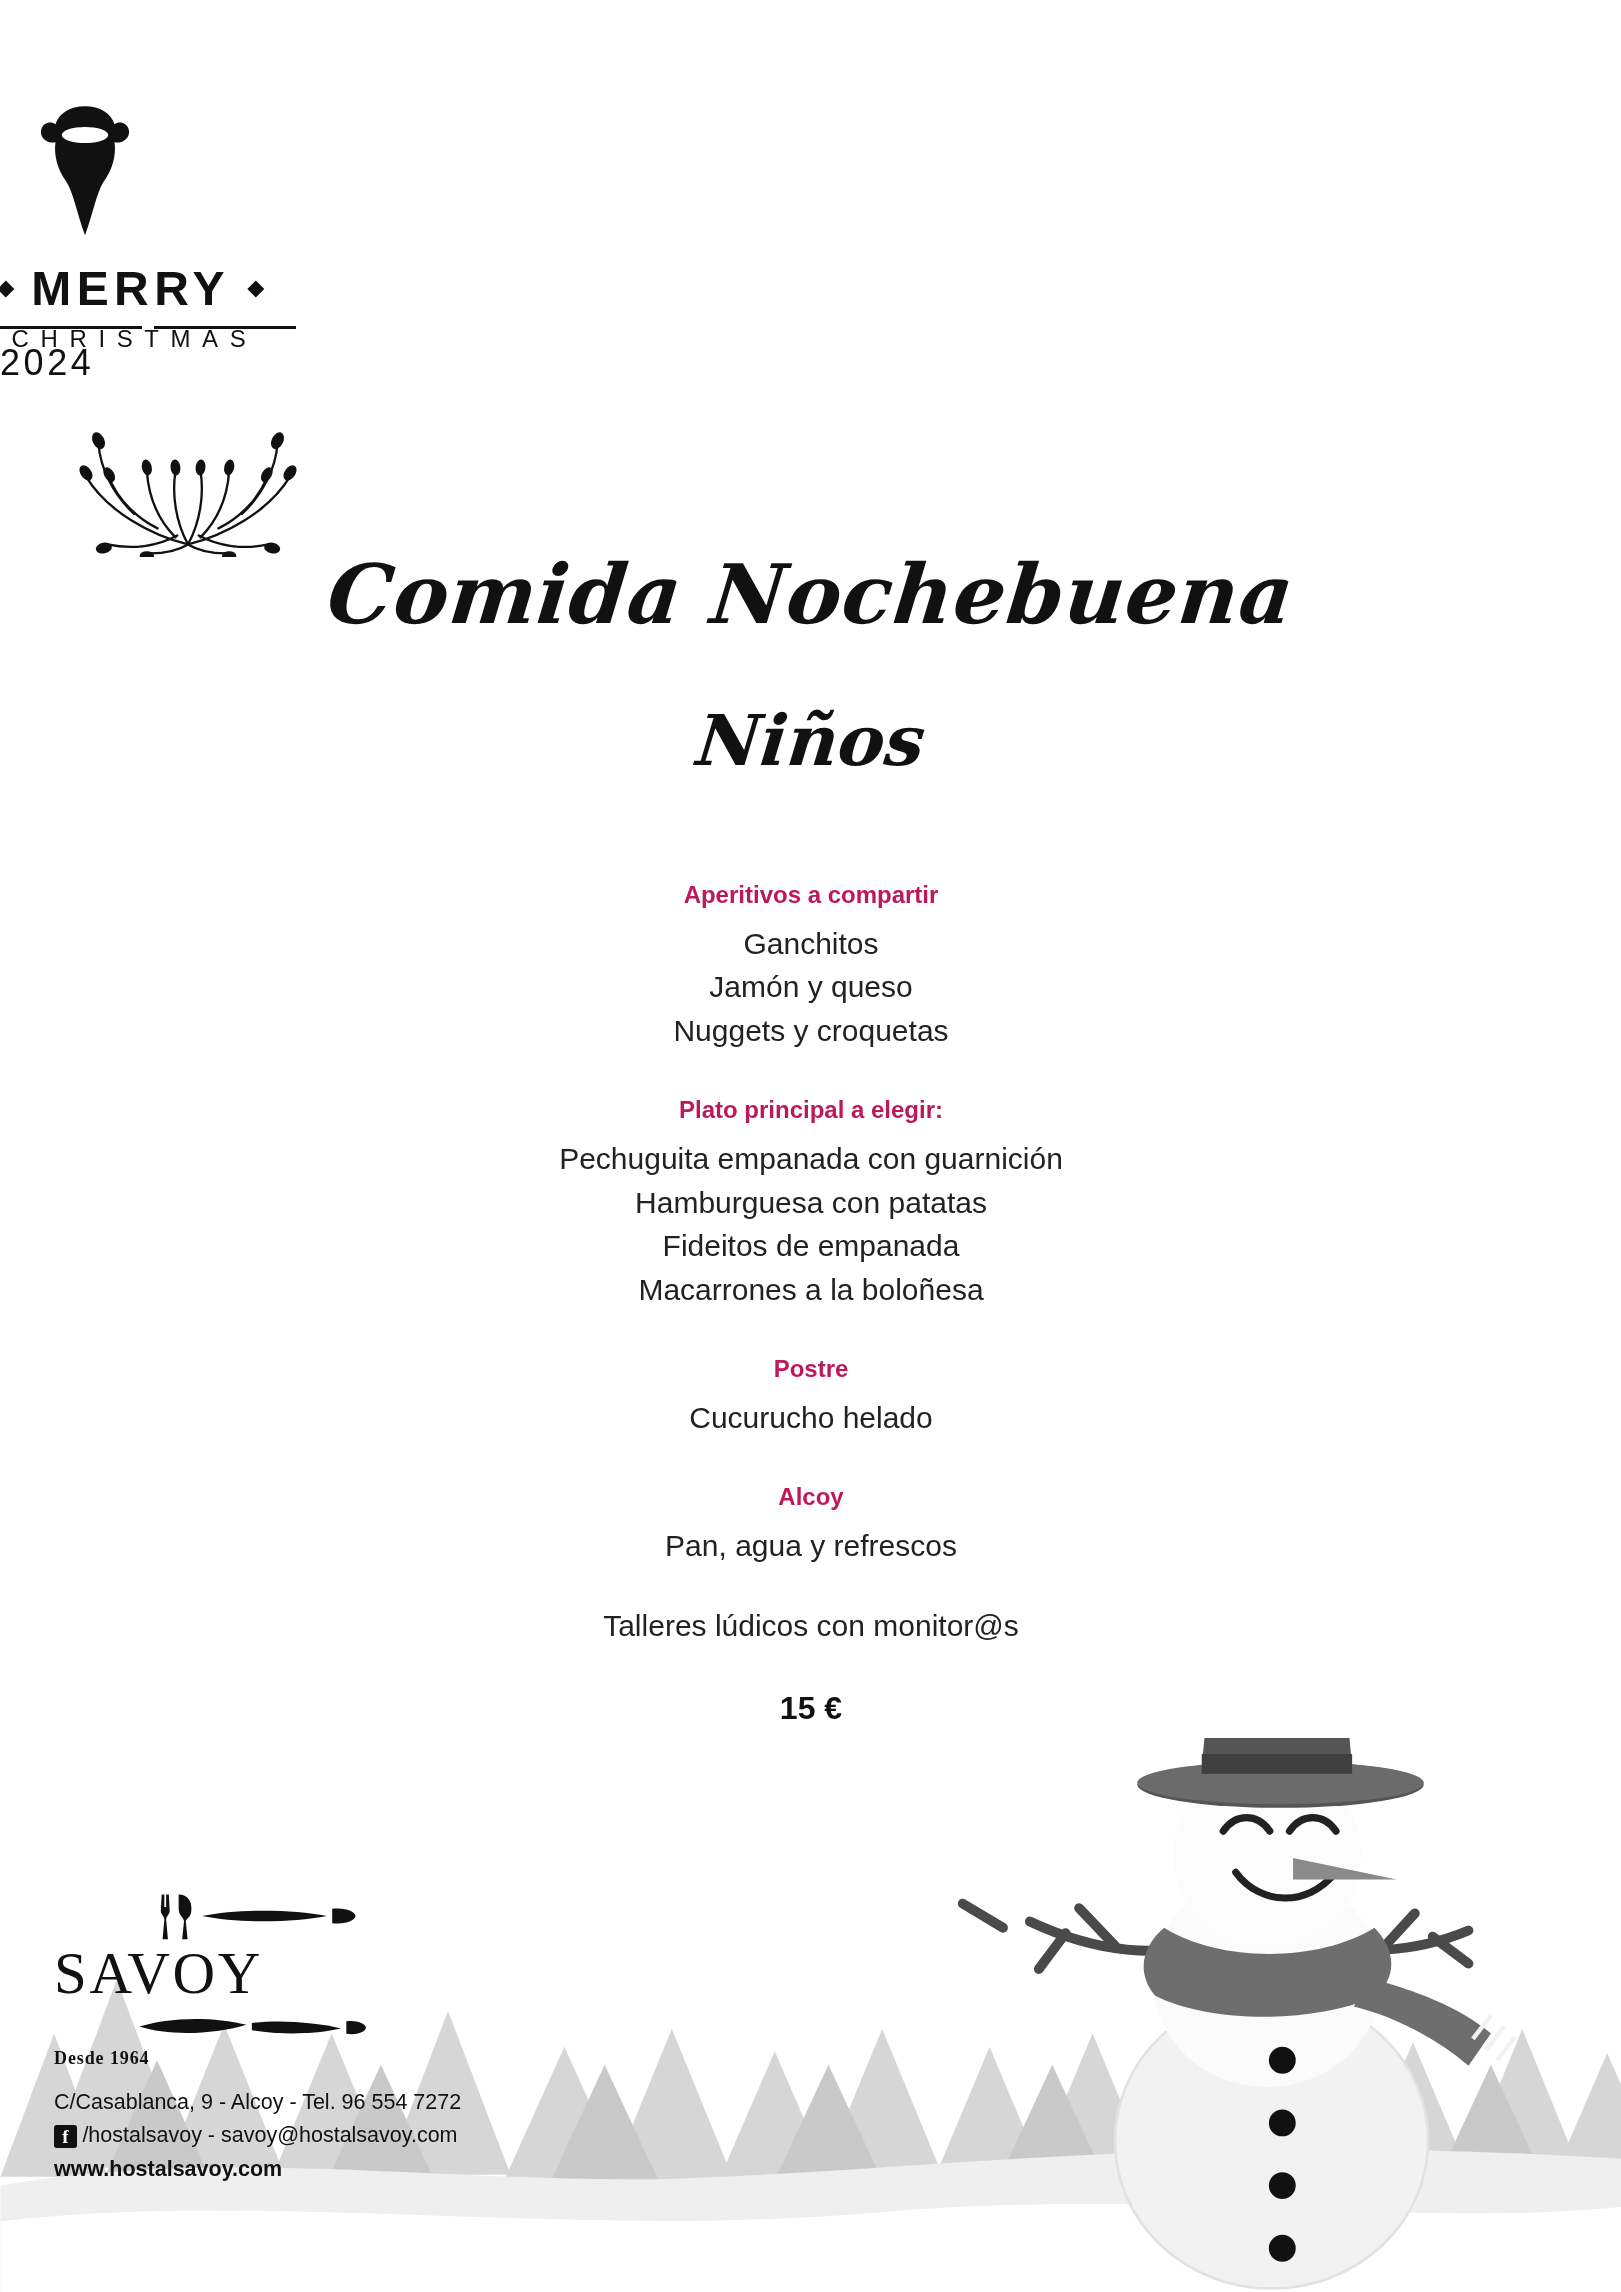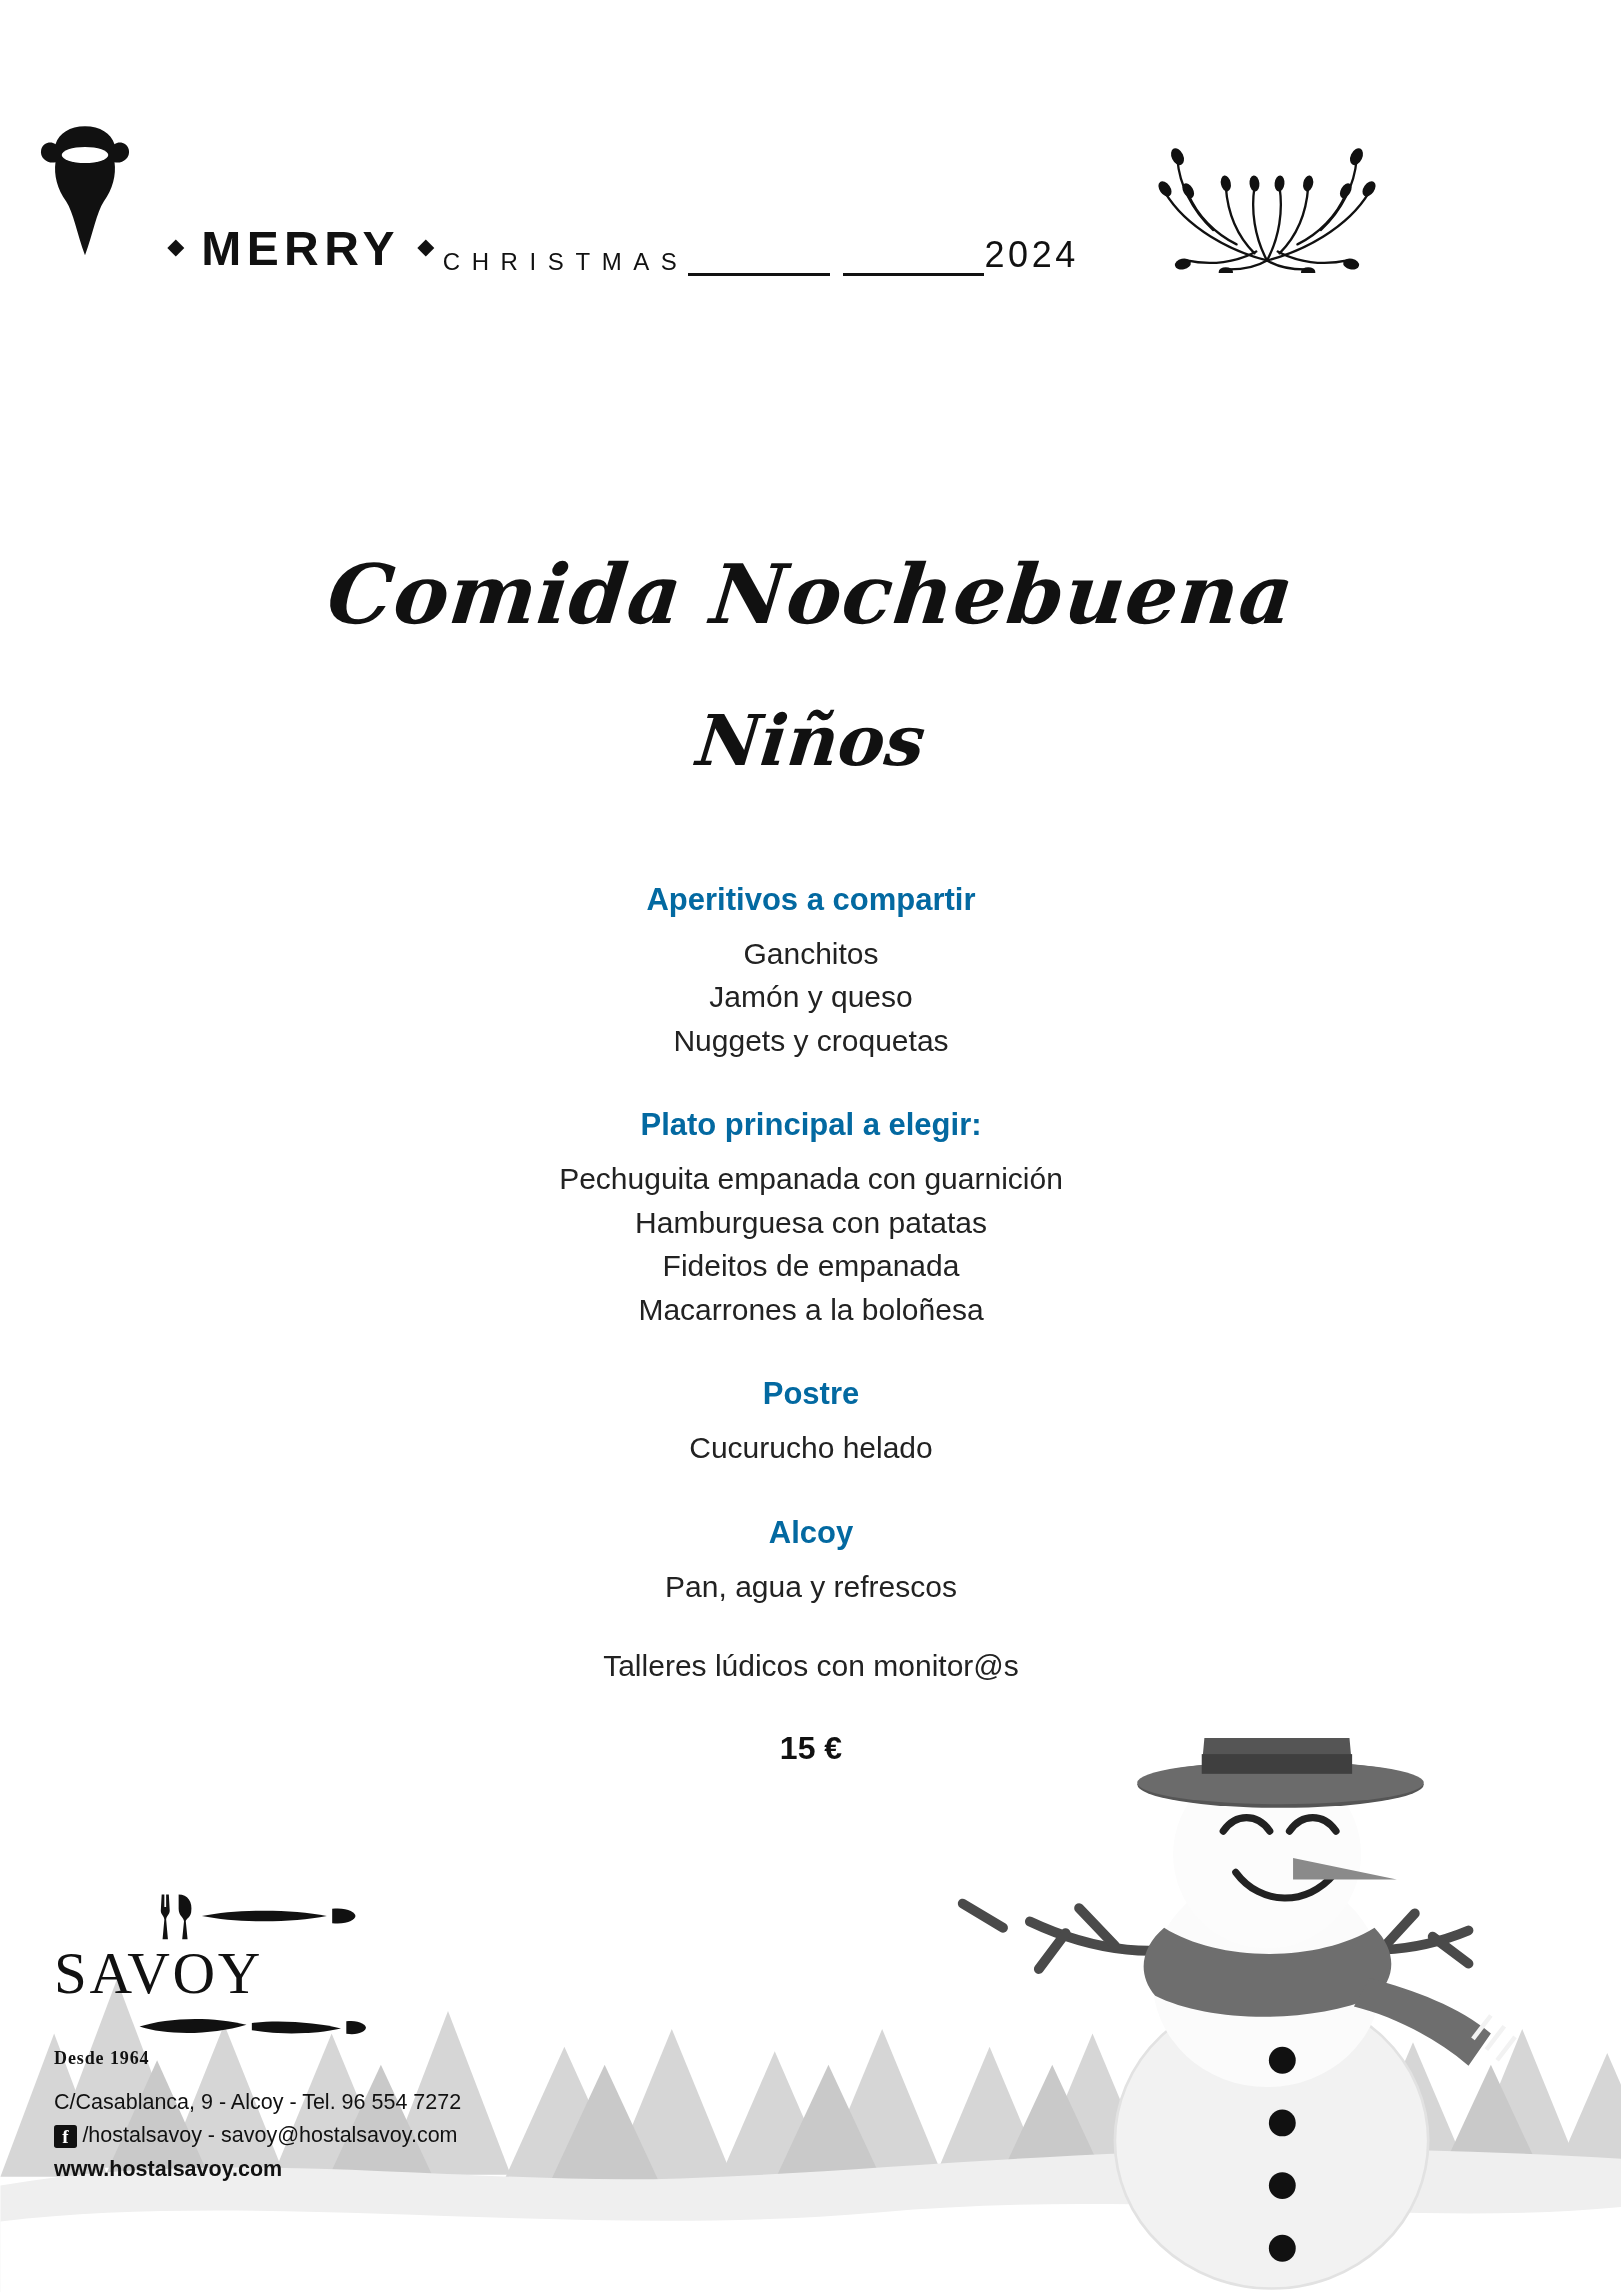--- a/index.html
+++ b/index.html
@@ -19,22 +19,22 @@
     background: #ffffff;
   }
 
   
   .xmas-logo {
     position: absolute;
     left: 0;
     right: 0;
     top: 99px;
     display: flex;
-    flex-direction: row;
-    align-items: flex-end;
+    flex-direction: column;
+    align-items: flex-start;
   }
   .beard-wrap { position: relative; width: 170px; height: 157px; }
   .merry-line {
     display: flex;
     align-items: center;
     justify-content: center;
     gap: 19.7px;
     margin-top: 5.4px;
   }
   .merry-text {
@@ -100,23 +100,23 @@
   
   .menu {
     position: absolute;
     top: 878px;
     left: 0;
     right: 0;
     text-align: center;
   }
   .section { margin-bottom: 41px; }
   .section-heading {
-    font-size: 31px;
-    font-weight: bold;
-    color: #0369a1;
+    font-size: 24px;
+    font-weight: bold;
+    color: #be185d;
     margin: 0 0 9px 0;
     line-height: 1.45;
   }
   .item {
     font-size: 30px;
     color: #222;
     line-height: 1.45;
     font-weight: normal;
   }
   .note {

